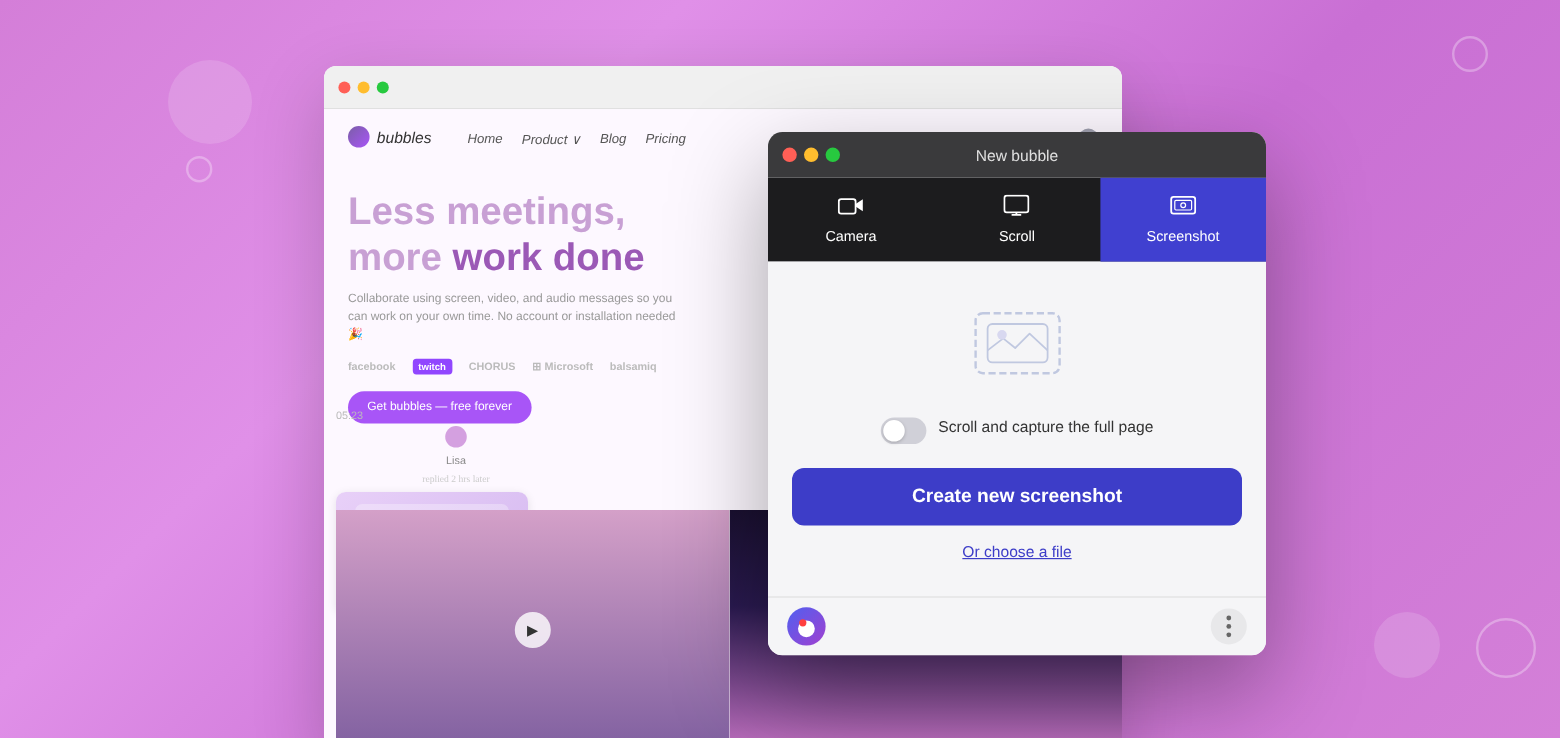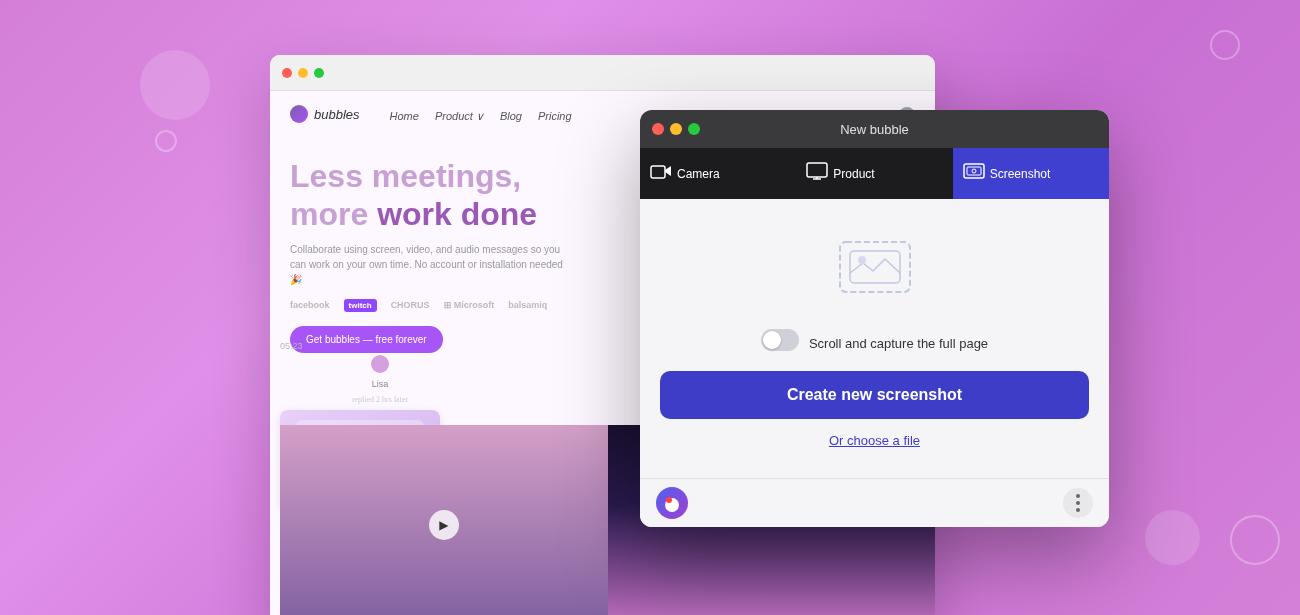--- a/index.html
+++ b/index.html
@@ -257,21 +257,21 @@
 
     .video-preview-2 {
       background: linear-gradient(180deg, #1a1a3e 0%, #4a3a7e 50%, #c890d8 100%);
     }
 
     
     .popup-window {
       position: absolute;
       left: 640px;
       top: 110px;
-      width: 469px;
+      width: 415px;
       background: #f5f5f7;
       border-radius: 12px;
       box-shadow: 0 30px 80px rgba(0,0,0,0.35);
       overflow: hidden;
     }
 
     .popup-titlebar {
       background: #3a3a3c;
       height: 38px;
       display: flex;
@@ -305,21 +305,21 @@
 
     .popup-tabs {
       display: flex;
       background: #1c1c1e;
     }
 
     .popup-tab {
       flex: 1;
       padding: 14px 10px;
       display: flex;
-      flex-direction: row;
+      flex-direction: column;
       align-items: center;
       gap: 5px;
       cursor: pointer;
     }
 
     .popup-tab.active {
       background: #4040d0;
       border-radius: 0;
     }
 
@@ -346,21 +346,21 @@
       width: 80px;
       height: 80px;
       display: flex;
       align-items: center;
       justify-content: center;
       margin-bottom: 20px;
     }
 
     .toggle-row {
       display: flex;
-      align-items: flex-end;
+      align-items: flex-start;
       gap: 10px;
       margin-bottom: 20px;
       width: 100%;
       justify-content: center;
     }
 
     .toggle-switch {
       width: 38px;
       height: 22px;
       background: #d0d0d8;
@@ -605,21 +605,21 @@
     </div>
 
     <div class="popup-tab">
       <span class="tab-icon">
         <svg width="22" height="18" viewBox="0 0 22 18" fill="none">
           <rect x="1" y="1" width="20" height="14" rx="2" stroke="white" stroke-width="1.5" fill="none"></rect>
           <line x1="11" y1="15" x2="11" y2="17" stroke="white" stroke-width="1.5"></line>
           <line x1="7" y1="17" x2="15" y2="17" stroke="white" stroke-width="1.5"></line>
         </svg>
       </span>
-      <span class="tab-label">Product</span>
+      <span class="tab-label">Scroll</span>
     </div>
 
     <div class="popup-tab active">
       <span class="tab-icon">
         <svg width="22" height="18" viewBox="0 0 22 18" fill="none">
           <rect x="1" y="2" width="20" height="14" rx="2" stroke="white" stroke-width="1.5" fill="none"></rect>
           <rect x="4" y="5" width="14" height="8" rx="1" stroke="white" stroke-width="1" fill="none"></rect>
           <circle cx="11" cy="9" r="2" stroke="white" stroke-width="1" fill="none"></circle>
         </svg>
       </span>

